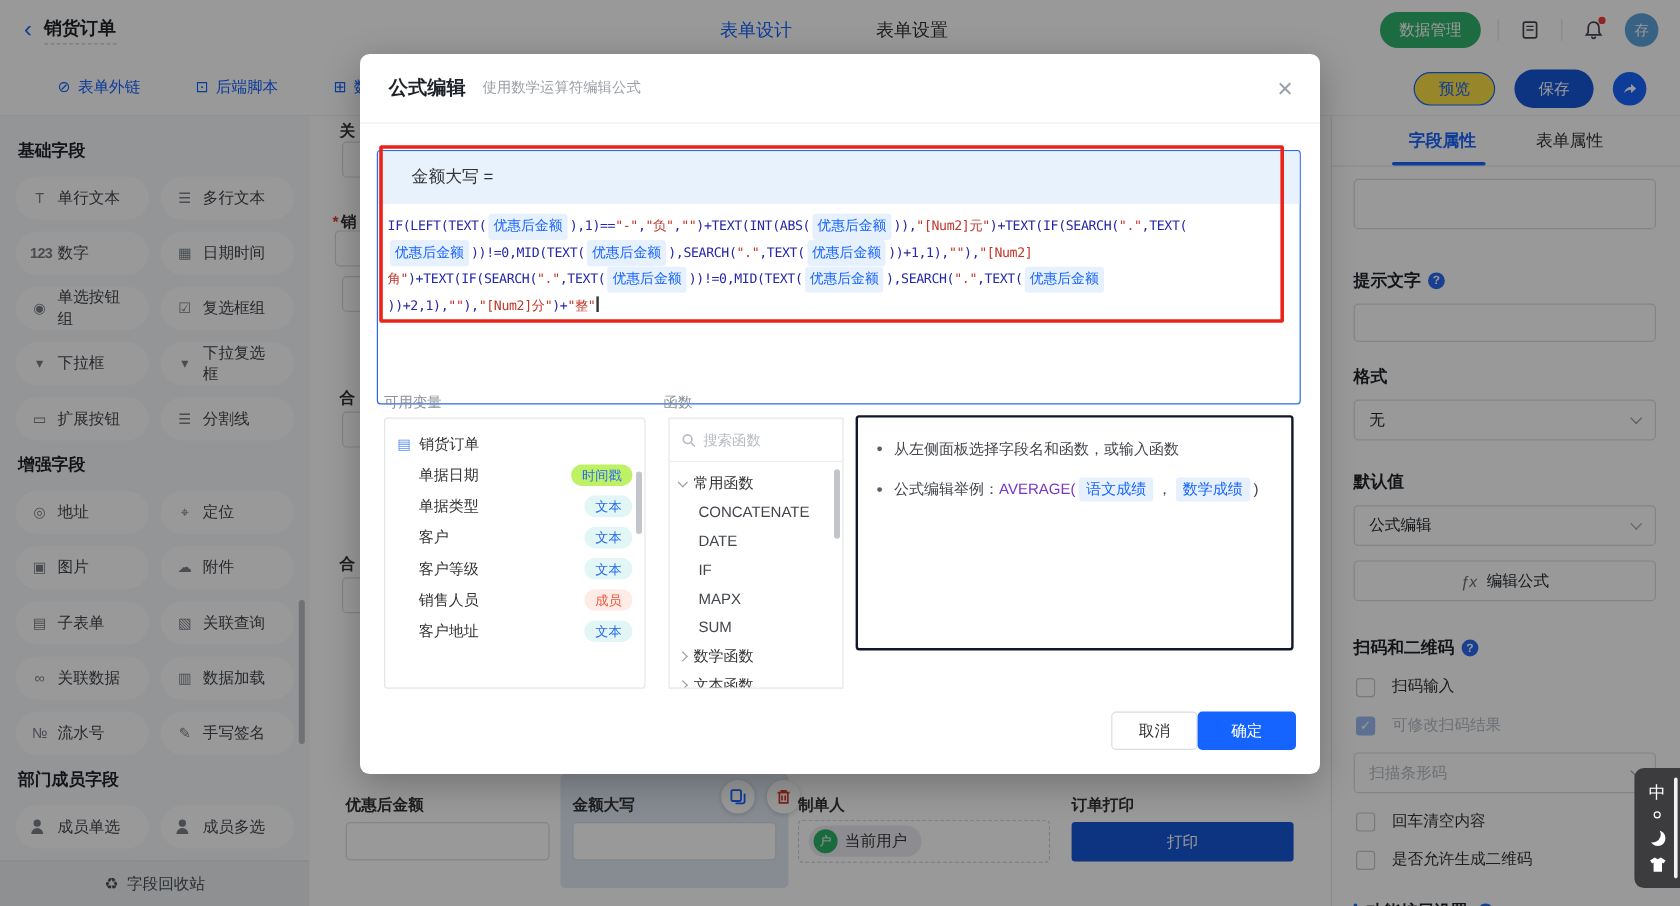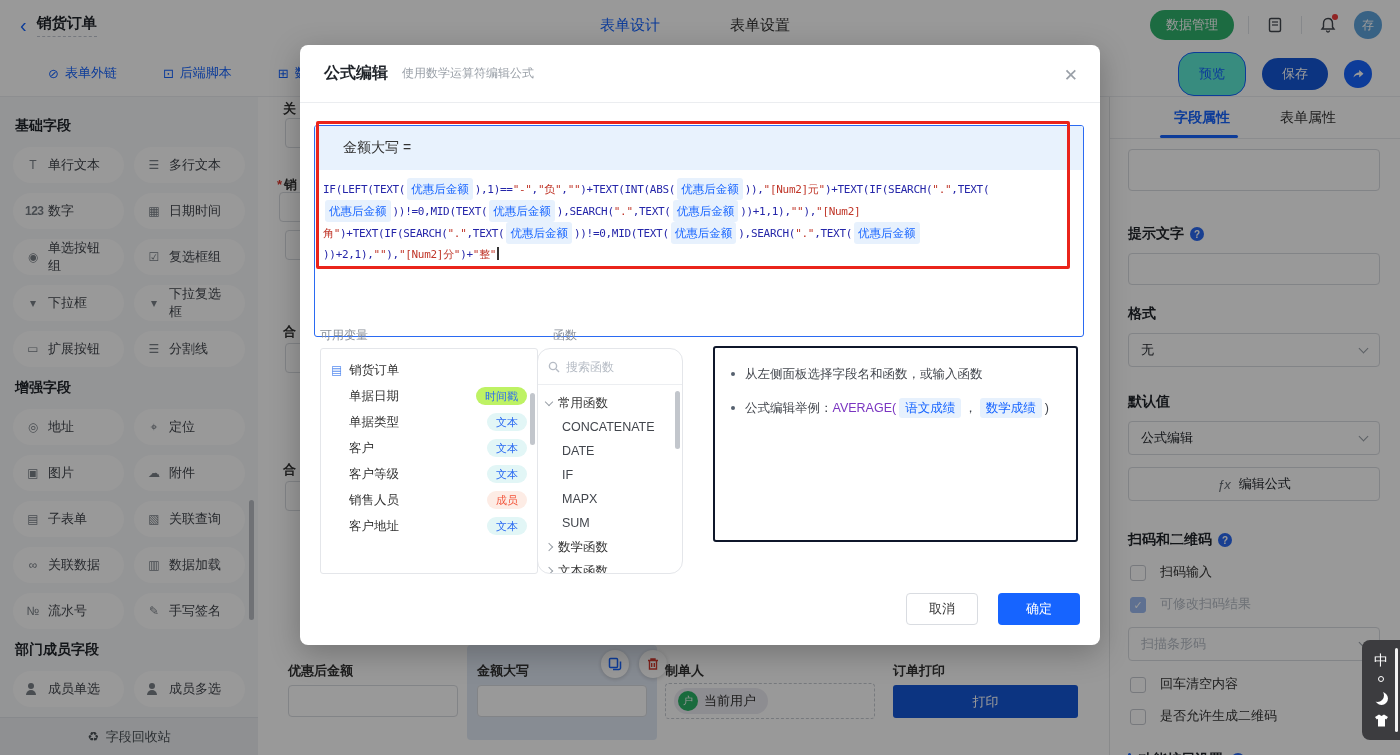--- a/index.html
+++ b/index.html
@@ -16,21 +16,21 @@
 .pill-green{background:#2fb26d;color:#fff;border:none;border-radius:16px;height:30px;padding:0 16px;font-size:13px}
 .vdiv{width:1px;height:18px;background:#e0e3e8}
 .icon-btn{width:24px;height:24px;display:flex;align-items:center;justify-content:center;position:relative}
 .red-dot{position:absolute;right:2px;top:1px;width:6px;height:6px;border-radius:50%;background:#f23c3c}
 .avatar{width:28px;height:28px;border-radius:50%;background:#5ea3dc;color:#fff;display:flex;align-items:center;justify-content:center;font-size:12px}
 
 #toolbar{position:absolute;left:0;top:50px;width:1400px;height:47px;background:#fff;border-bottom:1px solid #ebedf0;display:flex;align-items:center}
 .tb-links{display:flex;align-items:center;gap:46px;margin-left:48px}
 .tb-link{color:#1664ff;font-size:13px;display:flex;align-items:center;gap:6px}
 .tb-right{position:absolute;right:28px;top:0;height:47px;display:flex;align-items:center;gap:16px}
-.btn-outline{height:44px;padding:0 20px;border:1px solid #1664ff;color:#1664ff;background:#5eead4;border-radius:16px;font-size:13px}
+.btn-outline{height:28px;padding:0 20px;border:1px solid #1664ff;color:#1664ff;background:#fde047;border-radius:16px;font-size:13px}
 .btn-fill{height:32px;padding:0 20px;border:none;color:#fff;background:#1457d8;border-radius:16px;font-size:13px}
 .share-circle{width:28px;height:28px;border-radius:50%;background:#1664ff;display:flex;align-items:center;justify-content:center}
 
 #sidebar{position:absolute;left:0;top:97px;width:258px;height:658px;background:#f7f8fa;padding:14px 13px;overflow:hidden}
 .sec-title{font-size:14px;font-weight:bold;color:#1f2329;margin:12px 0 12px 2px}
 .sec-title:first-child{margin-top:6px}
 .pill-grid{display:grid;grid-template-columns:1fr 1fr;gap:10px;margin-bottom:6px}
 .f-pill{height:36px;background:#fff;border-radius:18px;display:flex;align-items:center;padding:0 12px;gap:7px;font-size:13px;color:#42464d}
 .f-pill .ic{color:#7a8088;font-size:12px;width:16px;text-align:center;flex:0 0 16px}
 .ic-123{font-size:8px;font-weight:bold;letter-spacing:-0.5px}
@@ -92,37 +92,37 @@
 .tree{padding:8px 10px 0 10px;position:relative}
 .tree-row{height:26px;display:flex;align-items:center;gap:7px;font-size:12.5px;color:#333}
 .tree-row .nm{flex:1;padding-left:0}
 .tree-field{padding-left:18px}
 .badge{font-size:11px;padding:1.5px 9px;border-radius:9px}
 .b-blue{background:#bef264;color:#2a6af2}
 .b-cyan{background:#e2f6f6;color:#2a6af2}
 .b-orange{background:#fdece5;color:#f2543a}
 .doc-ic{color:#5b8ff0;font-size:12px}
 .vscroll{position:absolute;right:2px;top:44px;width:5px;height:52px;background:#c2c6cc;border-radius:3px}
-#fnbox{position:absolute;left:237px;top:303px;width:146px;height:226px;border:1px solid #e4e6ea;border-radius:13px;overflow:hidden}
+#fnbox{position:absolute;left:257px;top:303px;width:146px;height:226px;border:1px solid #e4e6ea;border-radius:1px;overflow:hidden}
 .fn-search{height:36px;border-bottom:1px solid #eceef1;display:flex;align-items:center;gap:6px;padding:0 10px}
 .fn-search input{border:none;outline:none;width:90px;font-size:12px;color:#333}
 .fn-search input::placeholder{color:#b6bcc5}
 .fn-list{padding:6px 8px;position:relative}
 .fn-row{height:24px;display:flex;align-items:center;gap:6px;font-size:12.5px;color:#333}
 .fn-item{padding-left:16px;color:#42464d}
 .tchev{width:6px;height:6px;border-right:1.3px solid #9aa0a8;border-bottom:1.3px solid #9aa0a8;flex:0 0 6px}
 .tchev.down{transform:rotate(45deg);margin-top:-3px}
 .tchev.right{transform:rotate(-45deg)}
 .fscroll{position:absolute;right:2px;top:42px;width:5px;height:58px;background:#c2c6cc;border-radius:3px}
 #tipbox{position:absolute;left:413px;top:301px;width:365px;height:196px;border:2px solid #0f172a;border-radius:3px;padding:16px 16px}
 .tip-row{font-size:12.5px;color:#42464d;margin-bottom:14px;display:flex;align-items:center;flex-wrap:wrap;line-height:20px}
 .tip-row:before{content:"";width:4px;height:4px;border-radius:50%;background:#55606e;margin-right:10px}
 .fn-purple{color:#7a35c1}
 .tip-chip{background:#e7f1fd;color:#1664ff;border-radius:3px;padding:0 6px;margin:0 3px}
-.m-btns{position:absolute;right:20px;top:548px;display:flex;gap:20px}
+.m-btns{position:absolute;right:20px;top:548px;display:flex;}
 .btn-cancel{width:72px;height:32px;border:1px solid #d9dce1;background:#fff;border-radius:4px;font-size:13px;color:#333}
 .btn-ok{width:82px;height:32px;border:none;background:#1664ff;border-radius:4px;font-size:13px;color:#fff}
 
 #floatbar{position:absolute;right:0;top:640px;width:38px;height:100px;background:#3c3c3f;border-radius:8px 0 0 8px;z-index:80;display:flex;flex-direction:column;align-items:center;justify-content:space-around;padding:8px 0}
 #floatbar .fb-t{color:#fff;font-size:14px;line-height:1}
 .ring{width:6px;height:6px;border:1.3px solid #fff;border-radius:50%}
 .moon{width:13px;height:13px;border-radius:50%;box-shadow:inset -4px -3px 0 0 #fff}
 #fb-scroll{position:absolute;right:2px;top:648px;width:3px;height:84px;background:#f2f2f2;border-radius:2px;z-index:81}
 </style>
 </head>

